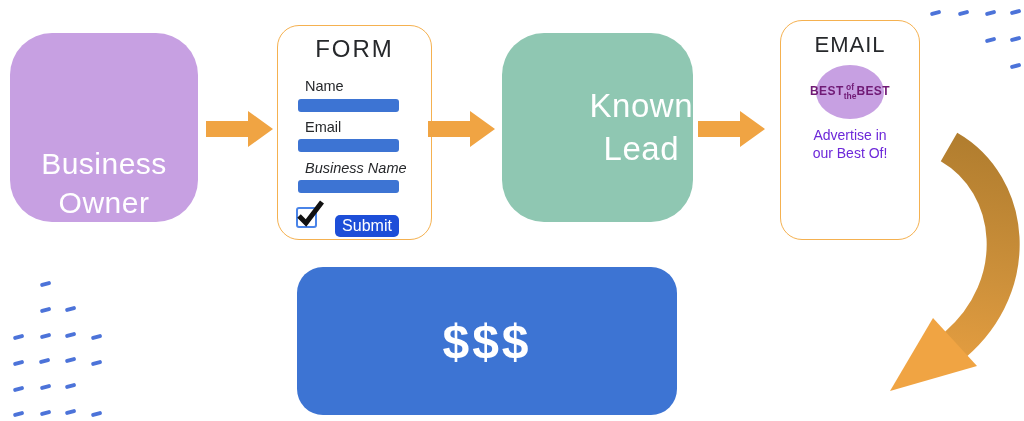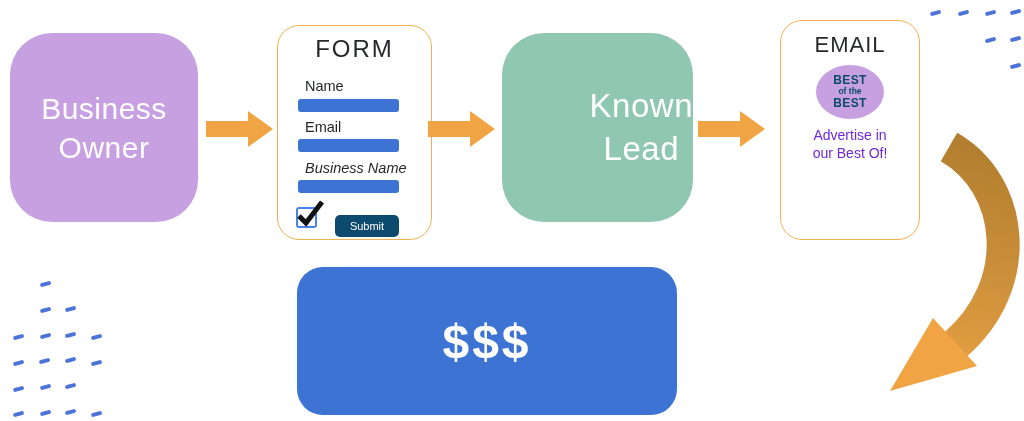--- a/index.html
+++ b/index.html
@@ -5,45 +5,45 @@
   html,body{margin:0;padding:0;background:#fff;}
   .canvas{
     position:relative;width:1024px;height:421px;background:#ffffff;
     font-family:"Liberation Sans",sans-serif;overflow:hidden;color:#26282b;
   }
   
   .node{
     position:absolute;display:flex;align-items:center;justify-content:center;
     color:#fff;text-align:center;white-space:pre-line;border-radius:42px;
   }
-  .node-business{left:10px;top:33px;width:188px;height:189px;background:#c7a0e2;font-size:30px;line-height:1.3;letter-spacing:.5px;}
+  .node-business{left:10px;top:33px;width:188px;height:189px;background:#c7a0e2;font-size:30px;line-height:1.3;letter-spacing:.5px;align-items:flex-end;}
   .node-known{left:502px;top:33px;width:191px;height:189px;background:#8fc7b2;font-size:33px;line-height:1.28;letter-spacing:.5px;justify-content:flex-end;}
   .node-money{left:297px;top:267px;width:380px;height:148px;background:#3d74d3;border-radius:26px;
     display:flex;align-items:center;justify-content:center;color:#fff;font-weight:bold;font-size:48px;letter-spacing:3px;}
   
   .flow-arrow{position:absolute;width:68px;height:38px;}
   .fa1{left:206px;top:110px;} .fa2{left:428px;top:110px;} .fa3{left:698px;top:110px;}
   
   .card{position:absolute;background:#fff;border:1.5px solid #f5b150;border-radius:22px;box-sizing:border-box;padding-left:48px;}
   .form-card{left:277px;top:25px;width:155px;height:215px;}
   .card-title{position:absolute;left:0;width:100%;text-align:center;color:#26282b;}
   .form-title{top:9px;font-size:24px;letter-spacing:2px;}
   .f-label{position:absolute;left:27px;font-size:14.5px;color:#26282b;}
   .f-label.l1{top:52px;} .f-label.l2{top:93px;} .f-label.l3{top:134px;font-style:italic;}
   .bar{position:absolute;left:20px;width:101px;height:13px;background:#3d74d3;border-radius:3px;}
   .bar.b1{top:73px;} .bar.b2{top:113px;} .bar.b3{top:154px;}
   .checkbox{position:absolute;left:18px;top:181px;width:17px;height:17px;border:2.5px solid #4a84e8;border-radius:3px;background:#fff;}
   .checkmark{position:absolute;left:-3px;top:-11px;width:30px;height:30px;overflow:visible;}
   .submit-btn{position:absolute;left:57px;top:189px;width:64px;height:22px;border:none;border-radius:5px;
-    background:#0c4a6e;color:#fff;font-size:11px;font-family:"Liberation Sans",sans-serif;display:flex;align-items:center;justify-content:center;}
+    background:#1d4ed8;color:#fff;font-size:16px;font-family:"Liberation Sans",sans-serif;display:flex;align-items:center;justify-content:center;}
   
   .email-card{left:780px;top:20px;width:140px;height:220px;}
   .email-title{top:11px;font-size:22px;letter-spacing:1px;}
   .badge{position:absolute;left:50%;top:44px;transform:translateX(-50%);width:68px;height:54px;border-radius:50%;
-    background:#c7a0e2;color:#0c4a6e;display:flex;flex-direction:column;align-items:center;justify-content:center;text-align:center;}
+    background:#c7a0e2;color:#701a75;display:flex;flex-direction:row;align-items:center;justify-content:center;text-align:center;}
   .badge .big{font-size:12px;font-weight:bold;line-height:1.1;letter-spacing:.4px;}
   .badge .small{font-size:8.5px;font-weight:bold;line-height:1.1;text-align:center;}
   .email-body{position:absolute;left:0;top:106px;width:100%;text-align:center;font-size:14px;line-height:1.25;white-space:pre-line;color:#6d28d9;}
   .advertise-btn{position:absolute;left:50%;top:152px;transform:translateX(-50%);width:76px;height:32px;border:none;border-radius:7px;
     background:#3d74d3;color:#fff;font-size:12.5px;line-height:1.2;white-space:pre-line;font-family:"Liberation Sans",sans-serif;
     display:flex;align-items:center;justify-content:center;text-align:center;}
   
   .decor-layer{position:absolute;left:0;top:0;width:100%;height:100%;pointer-events:none;}
   .dash{position:absolute;width:11px;height:3.5px;background:#4c73d9;border-radius:2px;transform:rotate(-14deg);}
   

